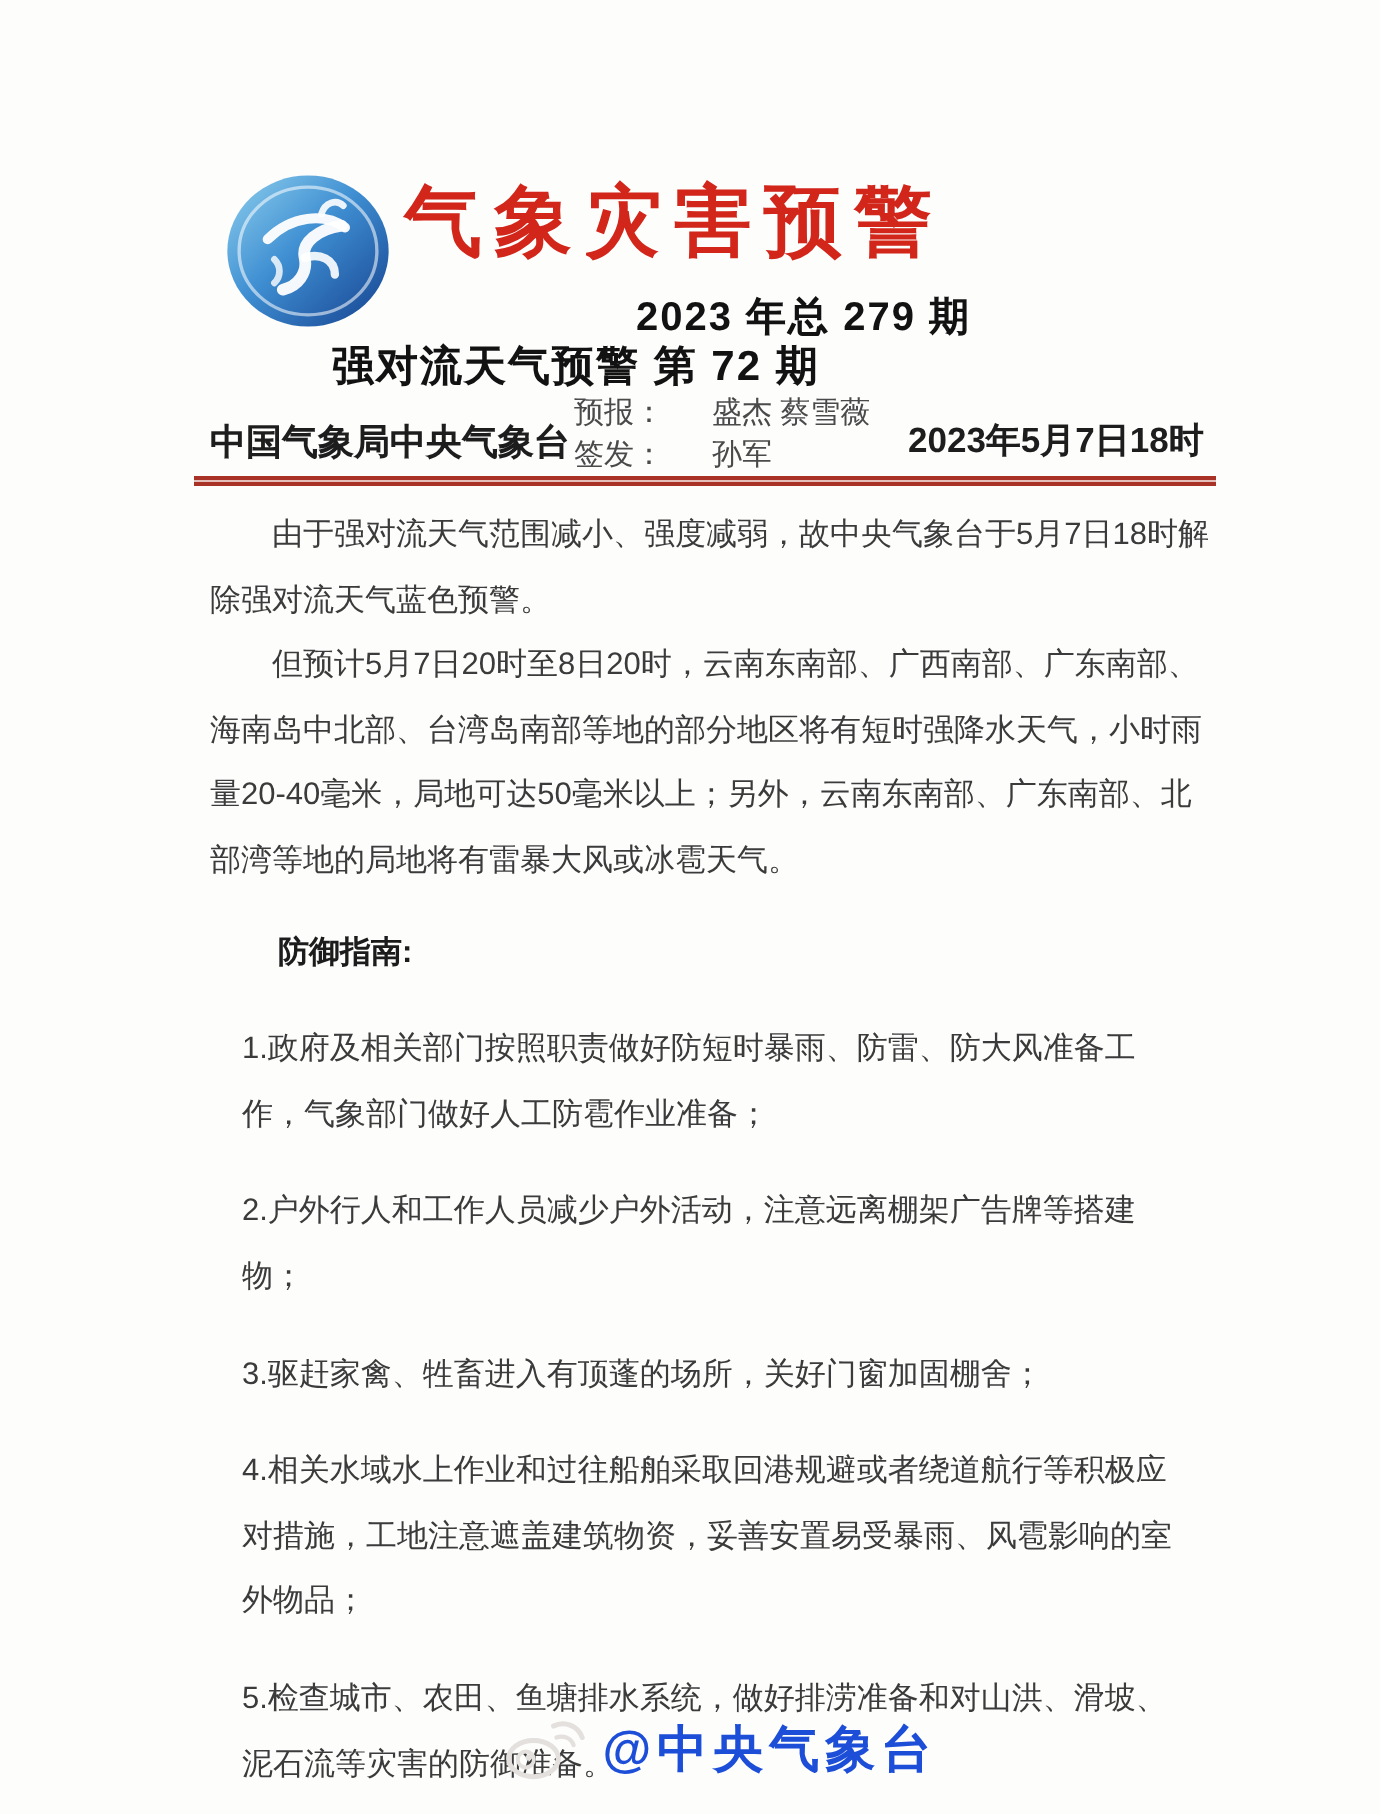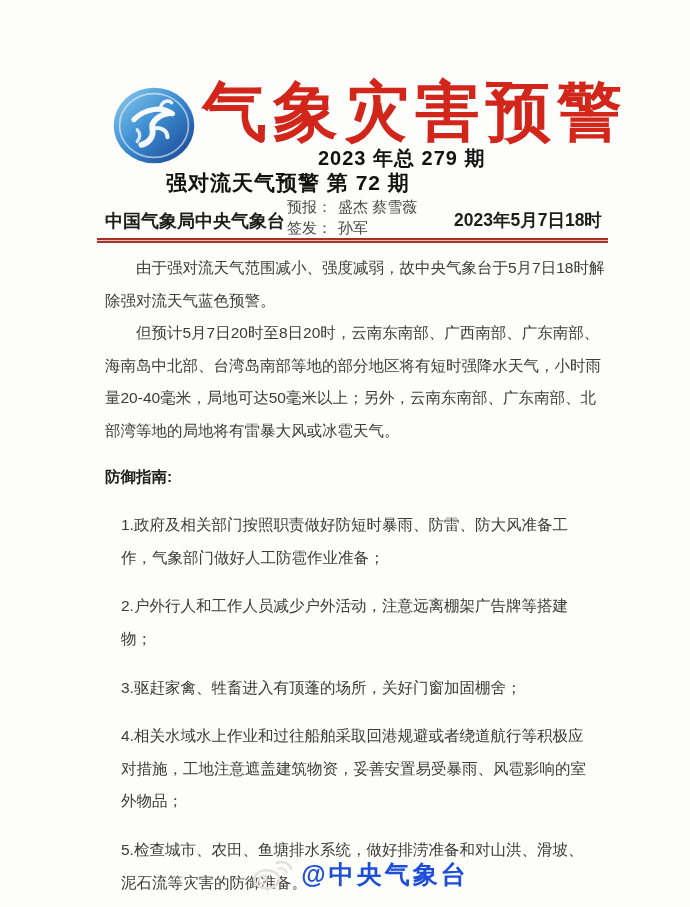--- a/index.html
+++ b/index.html
@@ -23,21 +23,21 @@
     left: 112px;
     top: 86px;
     width: 84px;
     height: 79px;
   }
   .doc-title {
     position: absolute;
     left: 202px;
     top: 82px;
     font-family: "Liberation Serif", serif;
-    font-size: 65px;
+    font-size: 39px;
     font-weight: bold;
     letter-spacing: 6px;
     color: #d2261b;
     white-space: nowrap;
     line-height: 60px;
   }
   .issue-total {
     position: absolute;
     left: 318px;
     top: 145px;
@@ -70,21 +70,21 @@
   }
   .sign-block {
     position: absolute;
     left: 287px;
     top: 196px;
     font-size: 15px;
     line-height: 21px;
     color: #4a4a4a;
     white-space: nowrap;
   }
-  .sign-block .lbl { margin-right: 6px; }
+  .sign-block .lbl { margin-right: 24px; }
   .issue-datetime {
     position: absolute;
     left: 454px;
     top: 208px;
     font-size: 17.5px;
     font-weight: bold;
     color: #1d1d1d;
     white-space: nowrap;
   }
   .red-rule {
@@ -113,20 +113,21 @@
     color: #1c1c1c;
   }
   .body-text p {
     margin: 0;
     text-indent: 2em;
   }
   .guide-title {
     font-weight: bold;
     color: #1c1c1c;
     margin-top: 13px;
+    margin-left: 34px;
   }
   .guide-item { margin: 16px; }
 
   
   .watermark {
     position: absolute;
     left: 0;
     top: 858px;
     width: 100%;
     display: flex;

